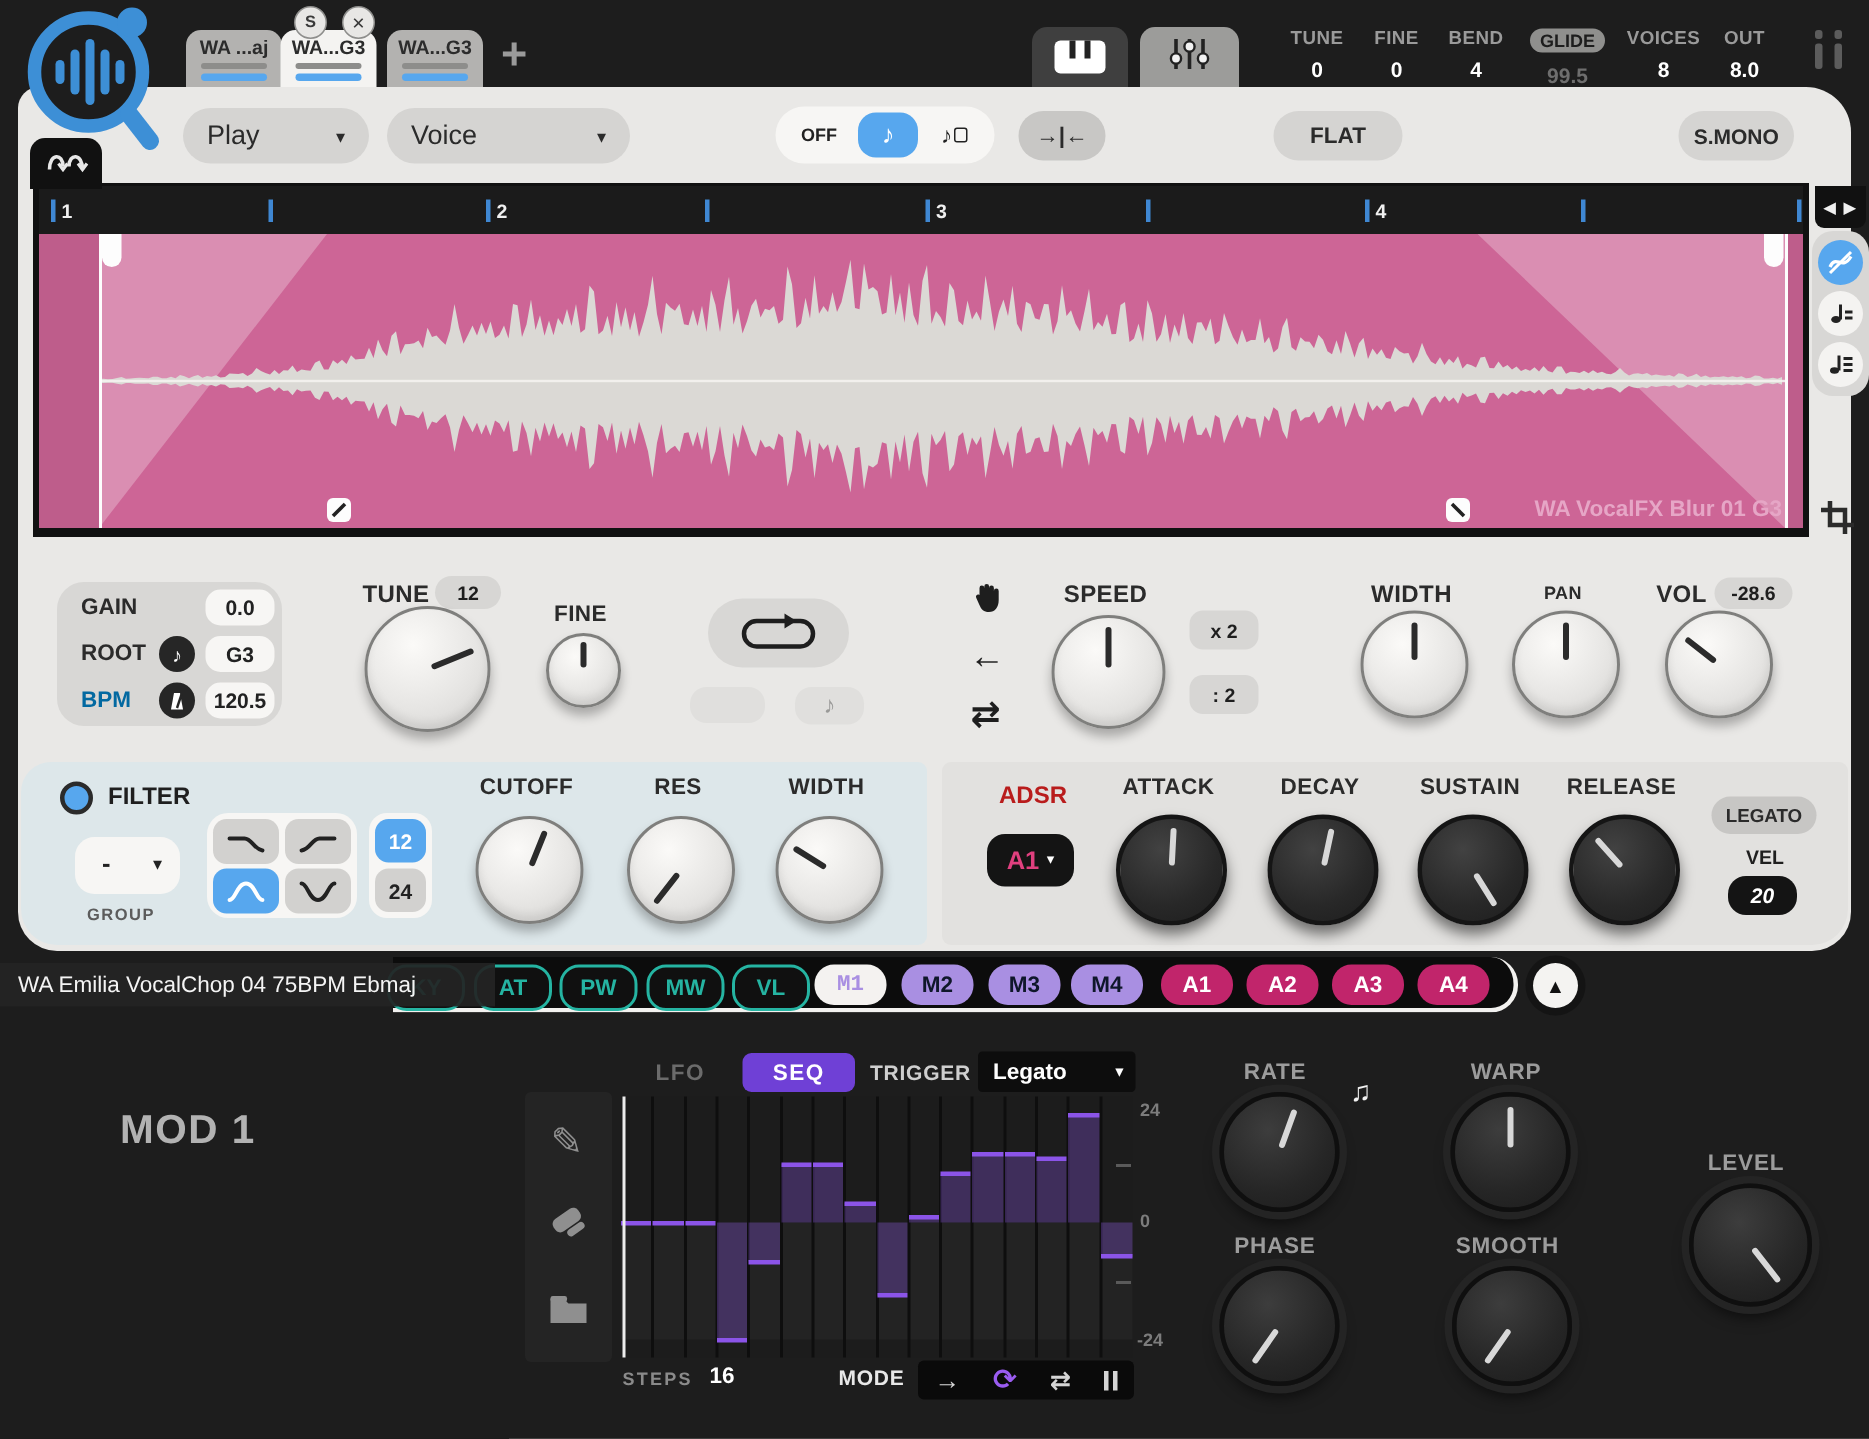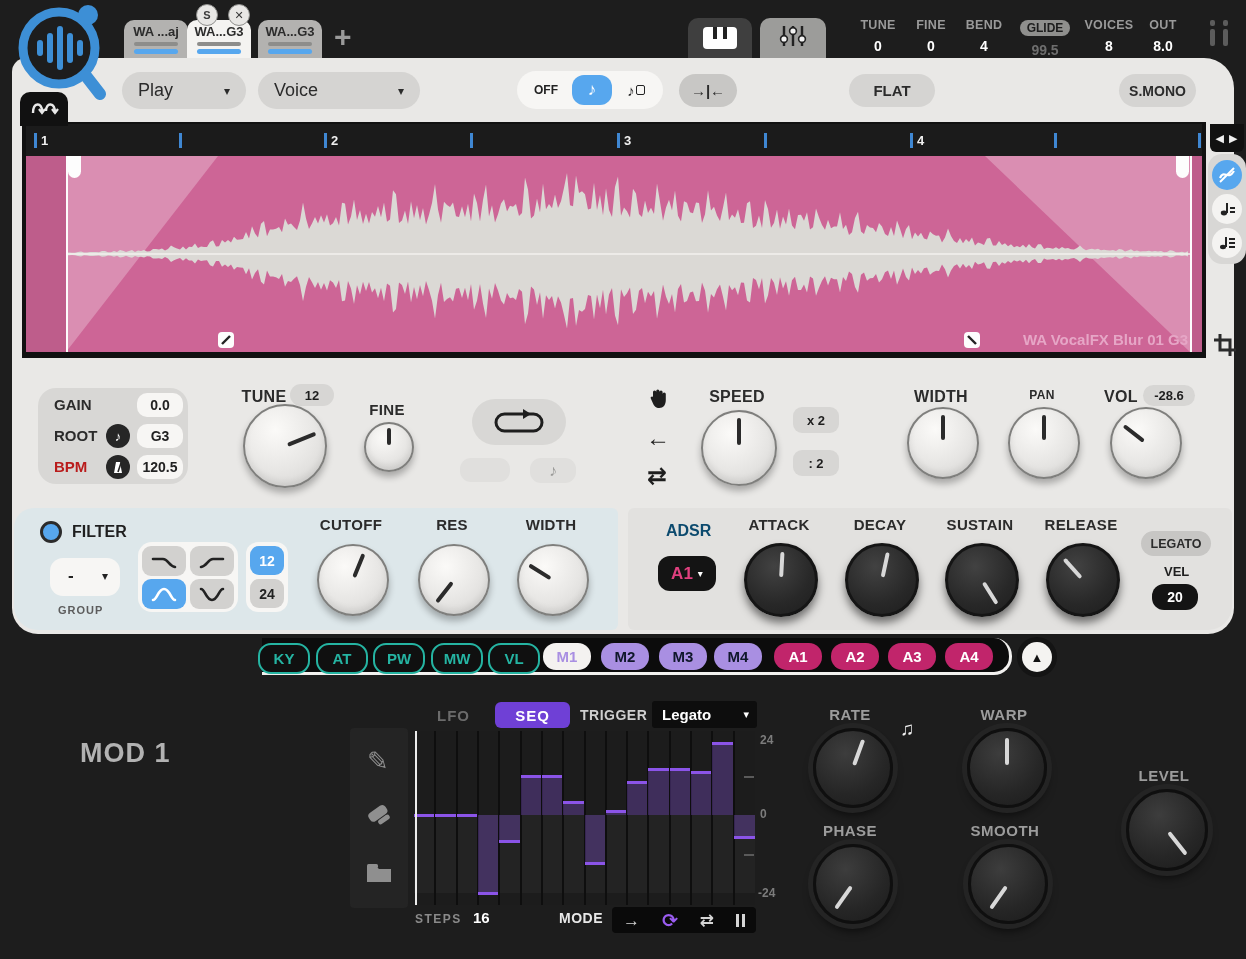--- a/index.html
+++ b/index.html
@@ -69,21 +69,21 @@
   .fbtn{position:absolute;width:44px;height:30px;border-radius:9px;background:#d2d1cf;display:flex;align-items:center;justify-content:center;}
   .darkpill{background:#141414;border-radius:12px;display:flex;align-items:center;justify-content:center;}
 
   
   #badgebar{position:absolute;left:262px;top:638px;width:750px;height:37px;background:#0c0c0c;
             border-right:3px solid #f2f1ef;border-bottom:3px solid #f2f1ef;border-radius:0 18px 18px 0;box-sizing:border-box;}
   .mbadge{position:absolute;top:643px;height:27px;width:48px;border-radius:13px;font-size:15px;font-weight:bold;
           display:flex;align-items:center;justify-content:center;}
   .mbadge.teal{background:#101010;border:2px solid #25b4a2;color:#25b4a2;width:48px;}
   .mbadge.mod{background:#a98fe2;color:#0f172a;}
-  .mbadge.mod.active{background:#f4f2f0;color:#a98fe2;}
+  .mbadge.mod.active{background:#f4f2f0;color:#a98fe2;font-family:Liberation Mono, monospace;}
   .mbadge.adsr{background:#c1256b;color:#fff;}
   #nameoverlay{position:absolute;left:0;top:642px;width:330px;height:29px;background:rgba(36,36,36,.93);
                display:flex;align-items:center;padding-left:12px;box-sizing:border-box;z-index:6;}
   #nameoverlay span{color:#f4f4f4;font-size:15px;white-space:nowrap;}
 
   
   .modlabel{position:absolute;transform:translateX(-50%);font-size:15px;font-weight:bold;color:#9c9c9c;letter-spacing:.5px;white-space:nowrap;}
   #seqwrap{position:absolute;left:414px;top:731px;width:341px;height:174px;background:#1c1c1c;}
   .seqgrid{position:absolute;top:0;bottom:0;width:2px;background:#0e0e0e;}
   .seqcellbar{position:absolute;background:rgba(130,80,210,.35);}
@@ -303,21 +303,21 @@
       <path d="M2,8 h16 v16" fill="none" stroke="#2b2b2b" stroke-width="3"></path>
     </svg>
   </div>
 
   <div class="abs" style="left:38px;top:388px;width:150px;height:96px;background:#d8d7d5;border-radius:18px;">
     <span class="abs bold" style="left:16px;top:8px;font-size:15px;color:#2b2b2b;">GAIN</span>
     <div class="abs flexc" style="left:99px;top:5px;width:46px;height:24px;background:#f7f6f4;border-radius:10px;font-size:14px;font-weight:bold;color:#222;">0.0</div>
     <span class="abs bold" style="left:16px;top:39px;font-size:15px;color:#2b2b2b;">ROOT</span>
     <div class="abs flexc" style="left:68px;top:36px;width:24px;height:24px;border-radius:50%;background:#262626;color:#fff;font-size:13px;">♪</div>
     <div class="abs flexc" style="left:99px;top:36px;width:46px;height:24px;background:#f7f6f4;border-radius:10px;font-size:14px;font-weight:bold;color:#222;">G3</div>
-    <span class="abs bold" style="left:16px;top:70px;font-size:15px;color:#b91c1c;">BPM</span>
+    <span class="abs bold" style="left:16px;top:70px;font-size:15px;color:#0369a1;">BPM</span>
     <div class="abs flexc" style="left:68px;top:67px;width:24px;height:24px;border-radius:50%;background:#262626;">
       <svg width="12" height="13" viewBox="0 0 12 13">
           <path d="M4,1 h4 l2,11 h-8 z" fill="#fff"></path>
           <line x1="6" y1="11" x2="9" y2="2" stroke="#262626" stroke-width="1.6"></line>
         </svg>
     </div>
     <div class="abs flexc" style="left:99px;top:67px;width:46px;height:24px;background:#f7f6f4;border-radius:10px;font-size:14px;font-weight:bold;color:#222;">120.5</div>
   </div>
 
   <span class="klabel" style="left:264px;top:388px;font-size:16px;">TUNE</span>
@@ -432,28 +432,28 @@
       </div>
   </div>
   <span class="klabel" style="left:551px;top:516px;">WIDTH</span>
   <div class="knob light" style="left:517px;top:544px;width:68px;height:68px;--a:-58deg;">
     <div class="pw">
         <div class="ptr"></div>
       </div>
   </div>
 
   <div id="adsrpanel">
-    <span class="abs bold" style="left:38px;top:14px;font-size:16px;color:#0c4a6e;">ADSR</span>
+    <span class="abs bold" style="left:38px;top:14px;font-size:16px;color:#b91c1c;">ADSR</span>
     <div class="abs darkpill" style="left:30px;top:48px;width:58px;height:35px;gap:5px;">
       <span style="color:#e0407f;font-weight:bold;font-size:17px;">A1</span>
       <span style="color:#fff;font-size:10px;">▾</span>
     </div>
     <div class="gpill" style="position:absolute;left:513px;top:23px;width:70px;height:25px;background:#c7c6c4;font-size:12.5px;">LEGATO</div>
     <span class="abs bold" style="left:536px;top:56px;font-size:13px;color:#1f1f1f;">VEL</span>
-    <div class="abs darkpill" style="left:524px;top:76px;width:46px;height:26px;color:#fff;font-size:14px;font-weight:bold;">20</div>
+    <div class="abs darkpill" style="left:524px;top:76px;width:46px;height:26px;color:#fff;font-size:14px;font-weight:bold;font-style:italic;">20</div>
   </div>
 
   <span class="klabel" style="left:779px;top:516px;">ATTACK</span>
   <div class="knob dark" style="left:744px;top:543px;width:68px;height:68px;--a:3deg;--ptr:#d8d8d8;">
     <div class="pw">
         <div class="ptr"></div>
       </div>
   </div>
   <span class="klabel" style="left:880px;top:516px;">DECAY</span>
   <div class="knob dark" style="left:845px;top:543px;width:68px;height:68px;--a:12deg;--ptr:#d8d8d8;">
@@ -481,20 +481,23 @@
   <div class="mbadge teal" style="left:431px;">MW</div>
   <div class="mbadge teal" style="left:488px;">VL</div>
   <div class="mbadge mod active" style="left:543px;">M1</div>
   <div class="mbadge mod" style="left:601px;">M2</div>
   <div class="mbadge mod" style="left:659px;">M3</div>
   <div class="mbadge mod" style="left:714px;">M4</div>
   <div class="mbadge adsr" style="left:774px;">A1</div>
   <div class="mbadge adsr" style="left:831px;">A2</div>
   <div class="mbadge adsr" style="left:888px;">A3</div>
   <div class="mbadge adsr" style="left:945px;">A4</div>
+  <div id="nameoverlay">
+    <span>WA Emilia VocalChop 04 75BPM Ebmaj</span>
+  </div>
   <div class="abs flexc" style="left:1017px;top:637px;width:40px;height:40px;border-radius:50%;background:#141414;">
     <div class="flexc" style="width:30px;height:30px;border-radius:50%;background:#f4f3f1;color:#111;font-size:13px;font-weight:bold;">▲</div>
   </div>
 
   <span class="abs bold" style="left:80px;top:738px;font-size:27px;color:#b2b2b2;letter-spacing:1px;">MOD 1</span>
 
   <span class="abs bold" style="left:437px;top:707px;font-size:15px;color:#6b6b6b;letter-spacing:1px;">LFO</span>
   <div class="abs flexc bold" style="left:495px;top:702px;width:75px;height:26px;background:#6f40d6;border-radius:6px;color:#fff;font-size:15px;letter-spacing:1px;">SEQ</div>
   <span class="abs bold" style="left:580px;top:707px;font-size:14px;color:#cfcfcf;letter-spacing:.5px;">TRIGGER</span>
   <div class="abs" style="left:652px;top:701px;width:105px;height:27px;background:#0d0d0d;border-radius:3px;">

